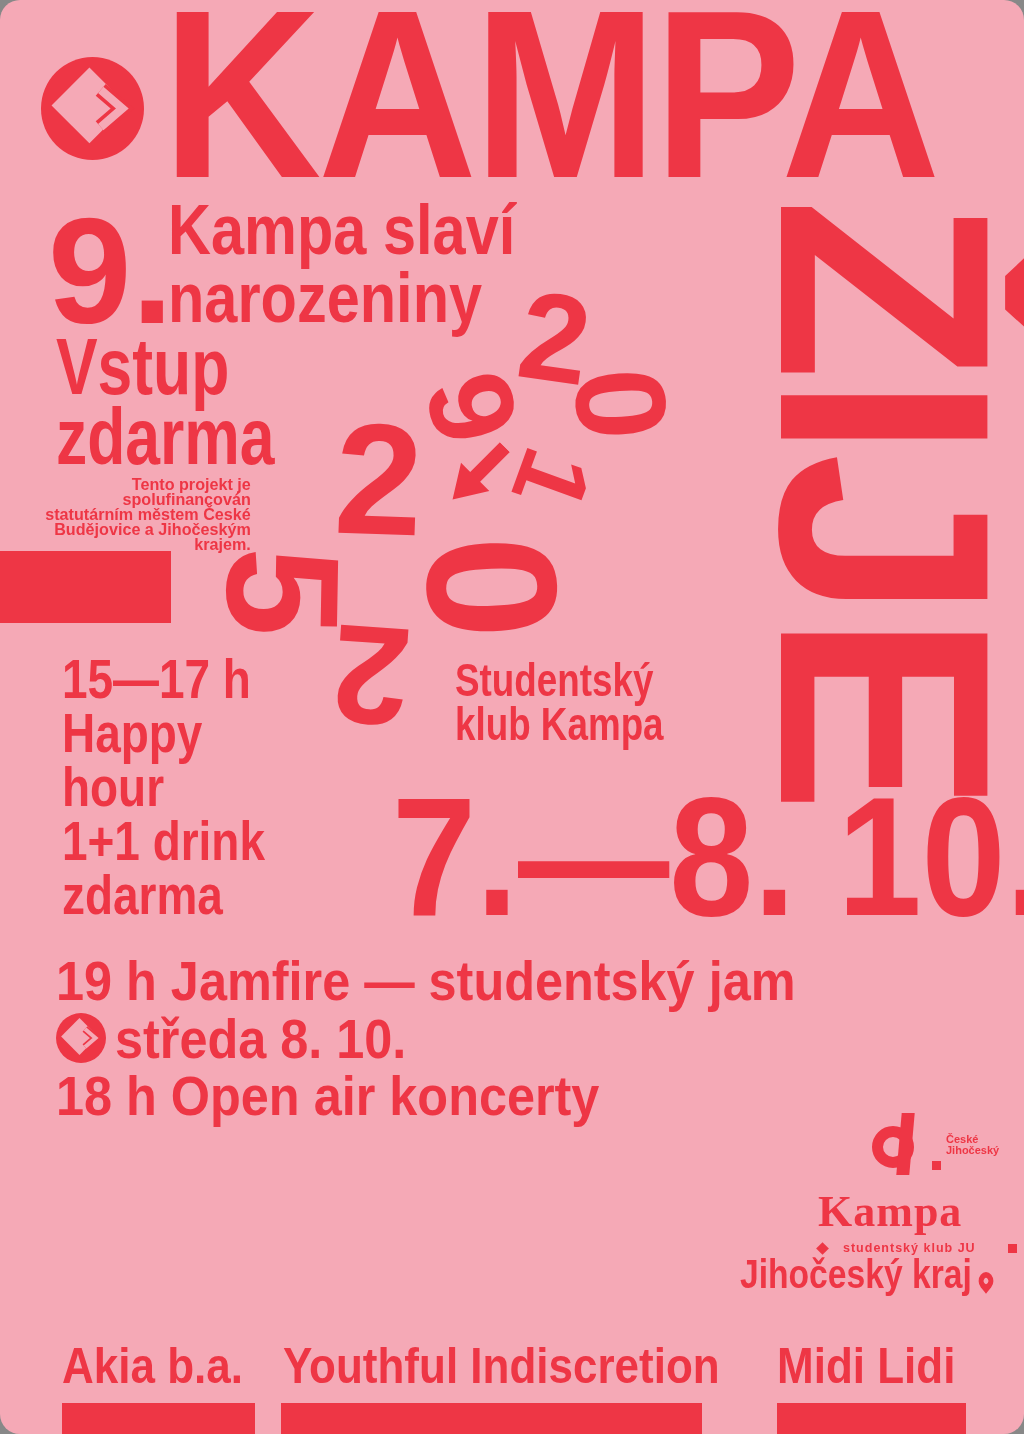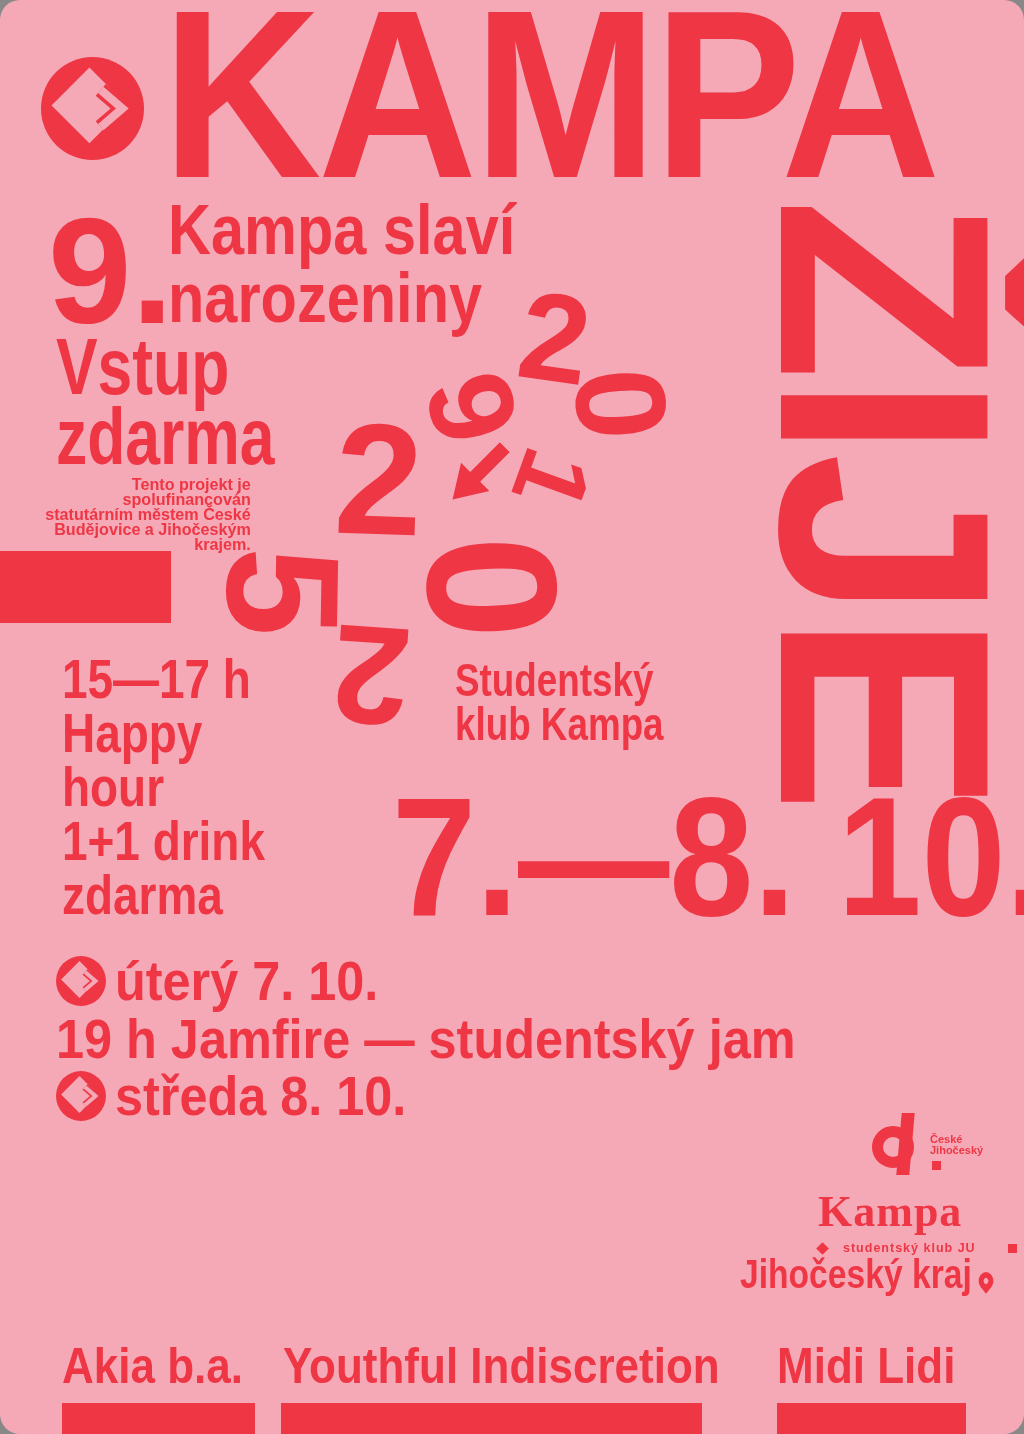--- a/index.html
+++ b/index.html
@@ -73,21 +73,21 @@
   .band0{left:62px;} .band1{left:283px;} .band2{left:777px;}
 
   
   .bbar{top:1403px;height:34px;background:var(--red);}
   .bbar0{left:62px;width:193px;} .bbar1{left:281px;width:421px;} .bbar2{left:777px;width:189px;}
 
   
   .cb{left:866px;top:1113px;width:130px;height:66px;}
   .cb-ring{position:absolute;left:6px;top:13px;width:42px;height:42px;border:11px solid var(--red);border-radius:50%;box-sizing:border-box;}
   .cb-bar{position:absolute;left:33px;top:0;width:13px;height:62px;background:var(--red);transform:skewX(-5deg);}
-  .cb-text{position:absolute;left:64px;top:21px;font-size:11px;line-height:11px;}
+  .cb-text{position:absolute;left:80px;top:21px;font-size:11px;line-height:11px;}
   .cb-square{position:absolute;left:66px;top:48px;width:9px;height:9px;background:var(--red);}
 
   .club{left:818px;top:1190px;width:198px;}
   .club-word{font-family:"Liberation Serif",serif;font-weight:bold;font-size:44px;line-height:1;letter-spacing:1px;}
   .club-sub{display:flex;align-items:center;gap:16px;margin-top:7px;}
   .club-diamond{width:9px;height:9px;background:var(--red);transform:rotate(45deg);flex:0 0 auto;}
   .club-tag{font-size:12.5px;letter-spacing:1px;white-space:nowrap;}
   .club-rule{flex:1;height:2.5px;background:var(--red);}
   .club-dot{width:9px;height:9px;background:var(--red);flex:0 0 auto;}
 
@@ -154,40 +154,34 @@
   <span class="digit s5">2</span>
   <span class="digit s6">0</span>
   <span class="digit s7">2</span>
   <span class="digit s8">5</span>
   <svg class="abs arrow-wrap" viewBox="0 0 76 44">
     <polygon points="0,15 42,15 42,2 74,22 42,42 42,29 0,29" fill="var(--red)"></polygon>
   </svg>
 
   <div class="abs sched">
     <div class="srow">
-      <svg class="bullet" viewBox="0 0 100 100">
-        <circle cx="50" cy="50" r="50" fill="var(--red)"></circle>
-        <rect x="21" y="21" width="52" height="52" transform="rotate(45 47 47)" fill="var(--pink)"></rect>
-        <path d="M58 32 L79 50 L58 68" fill="none" stroke="var(--red)" stroke-width="15"></path>
-        <path d="M58 32 L79 50 L58 68" fill="none" stroke="var(--pink)" stroke-width="8"></path>
-      </svg>
-      <span class="txt">úterý 7. 10.</span>
-    </div>
-    <div class="srow">
       <span class="txt">19 h Jamfire — studentský jam</span>
     </div>
     <div class="srow">
       <svg class="bullet" viewBox="0 0 100 100">
         <circle cx="50" cy="50" r="50" fill="var(--red)"></circle>
         <rect x="21" y="21" width="52" height="52" transform="rotate(45 47 47)" fill="var(--pink)"></rect>
         <path d="M58 32 L79 50 L58 68" fill="none" stroke="var(--red)" stroke-width="15"></path>
         <path d="M58 32 L79 50 L58 68" fill="none" stroke="var(--pink)" stroke-width="8"></path>
       </svg>
       <span class="txt">středa 8. 10.</span>
     </div>
+    <div class="srow">
+      <span class="txt">18 h Open air koncerty</span>
+    </div>
   </div>
 
   <span class="abs band band0">Akia b.a.</span>
   <span class="abs band band1">Youthful Indiscretion</span>
   <span class="abs band band2">Midi Lidi</span>
 
   <div class="abs bbar bbar0"></div>
   <div class="abs bbar bbar1"></div>
   <div class="abs bbar bbar2"></div>
 

